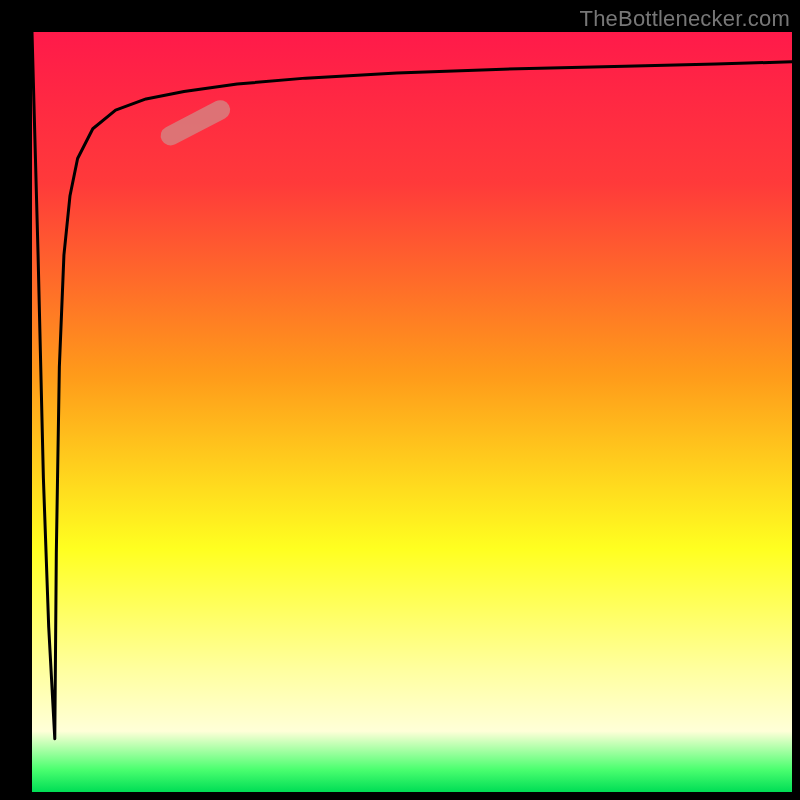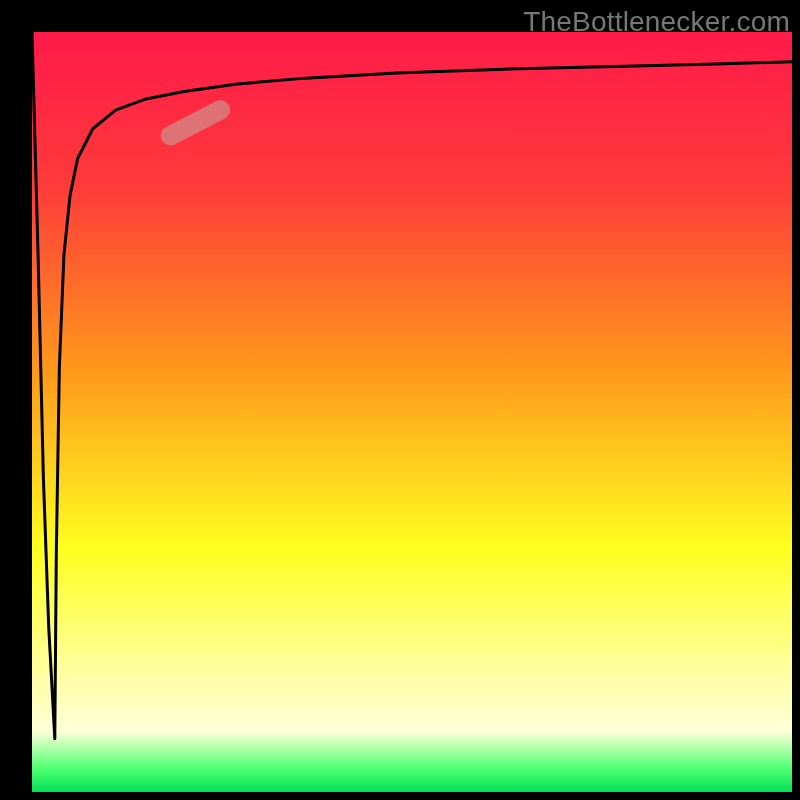--- a/index.html
+++ b/index.html
@@ -32,21 +32,21 @@
     inset: 0;
     width: 100%;
     height: 100%;
     overflow: visible;
   }
   .watermark {
     position: absolute;
     top: 6px;
     right: 10px;
     font-family: Arial, Helvetica, sans-serif;
-    font-size: 28px;
+    font-size: 22px;
     color: #777;
     letter-spacing: 0.2px;
     user-select: none;
   }
 </style>
 </head>
 <body>
 
 <div class="stage">
   <div class="watermark">TheBottlenecker.com</div>

